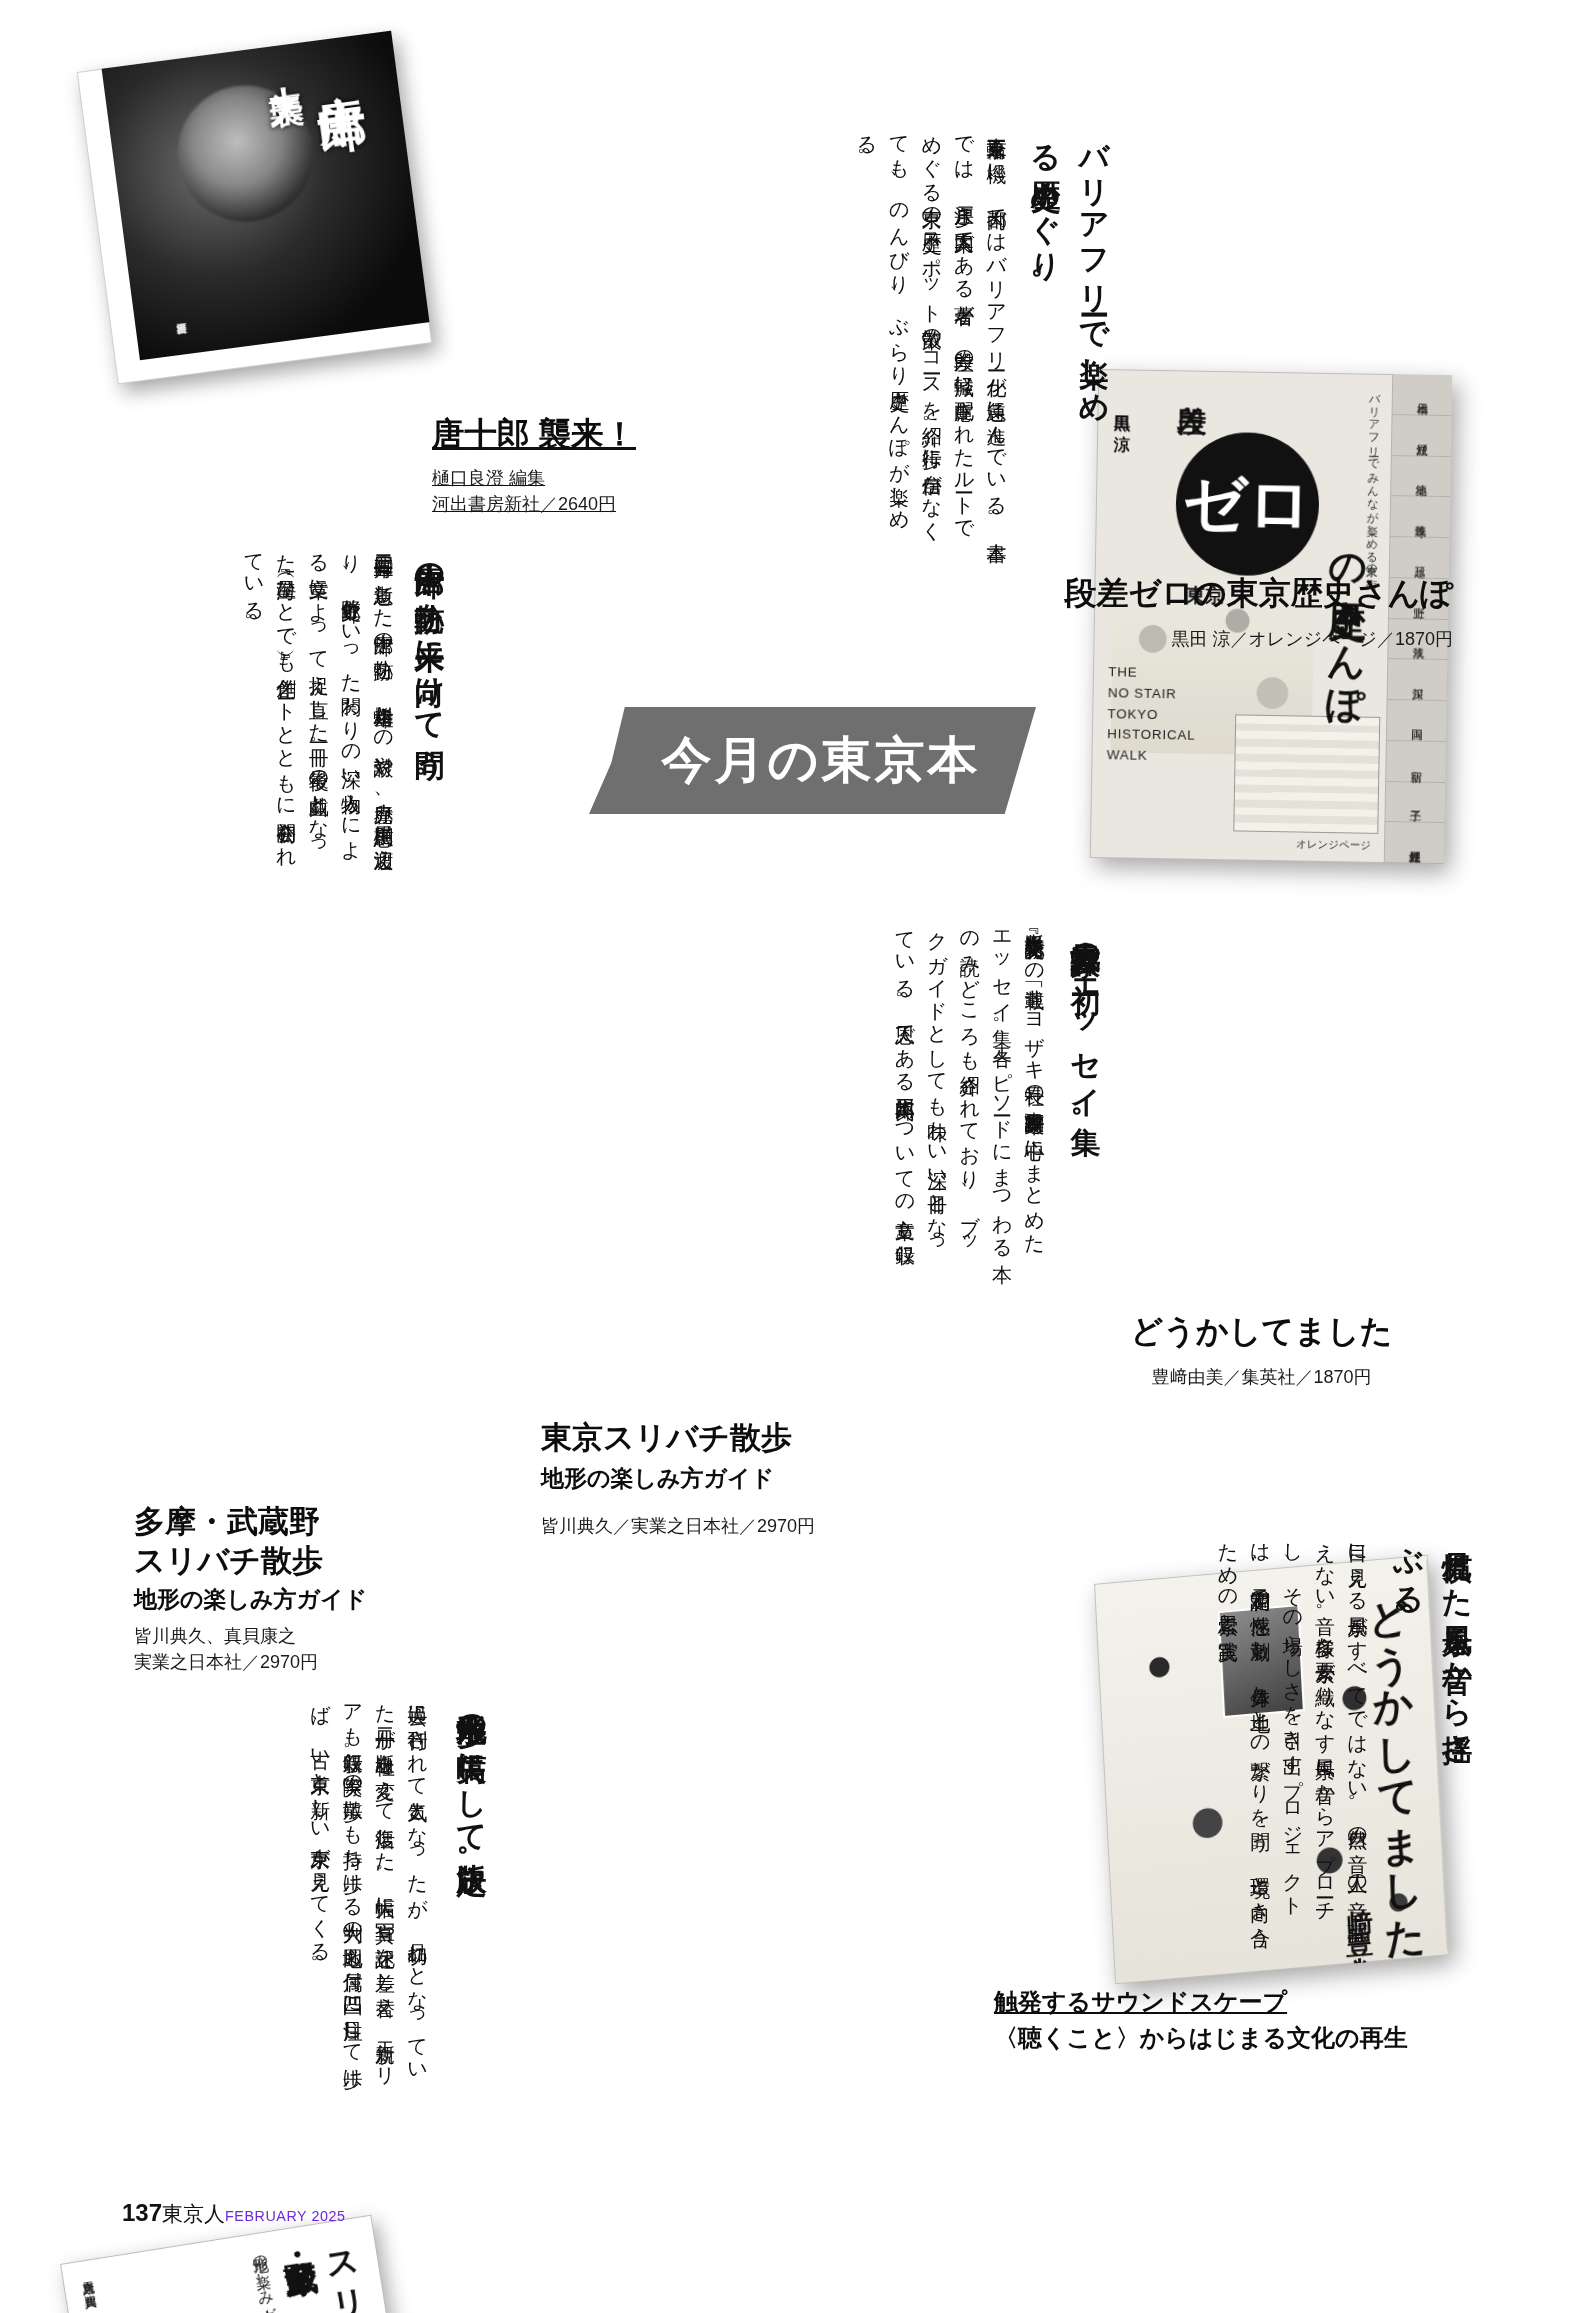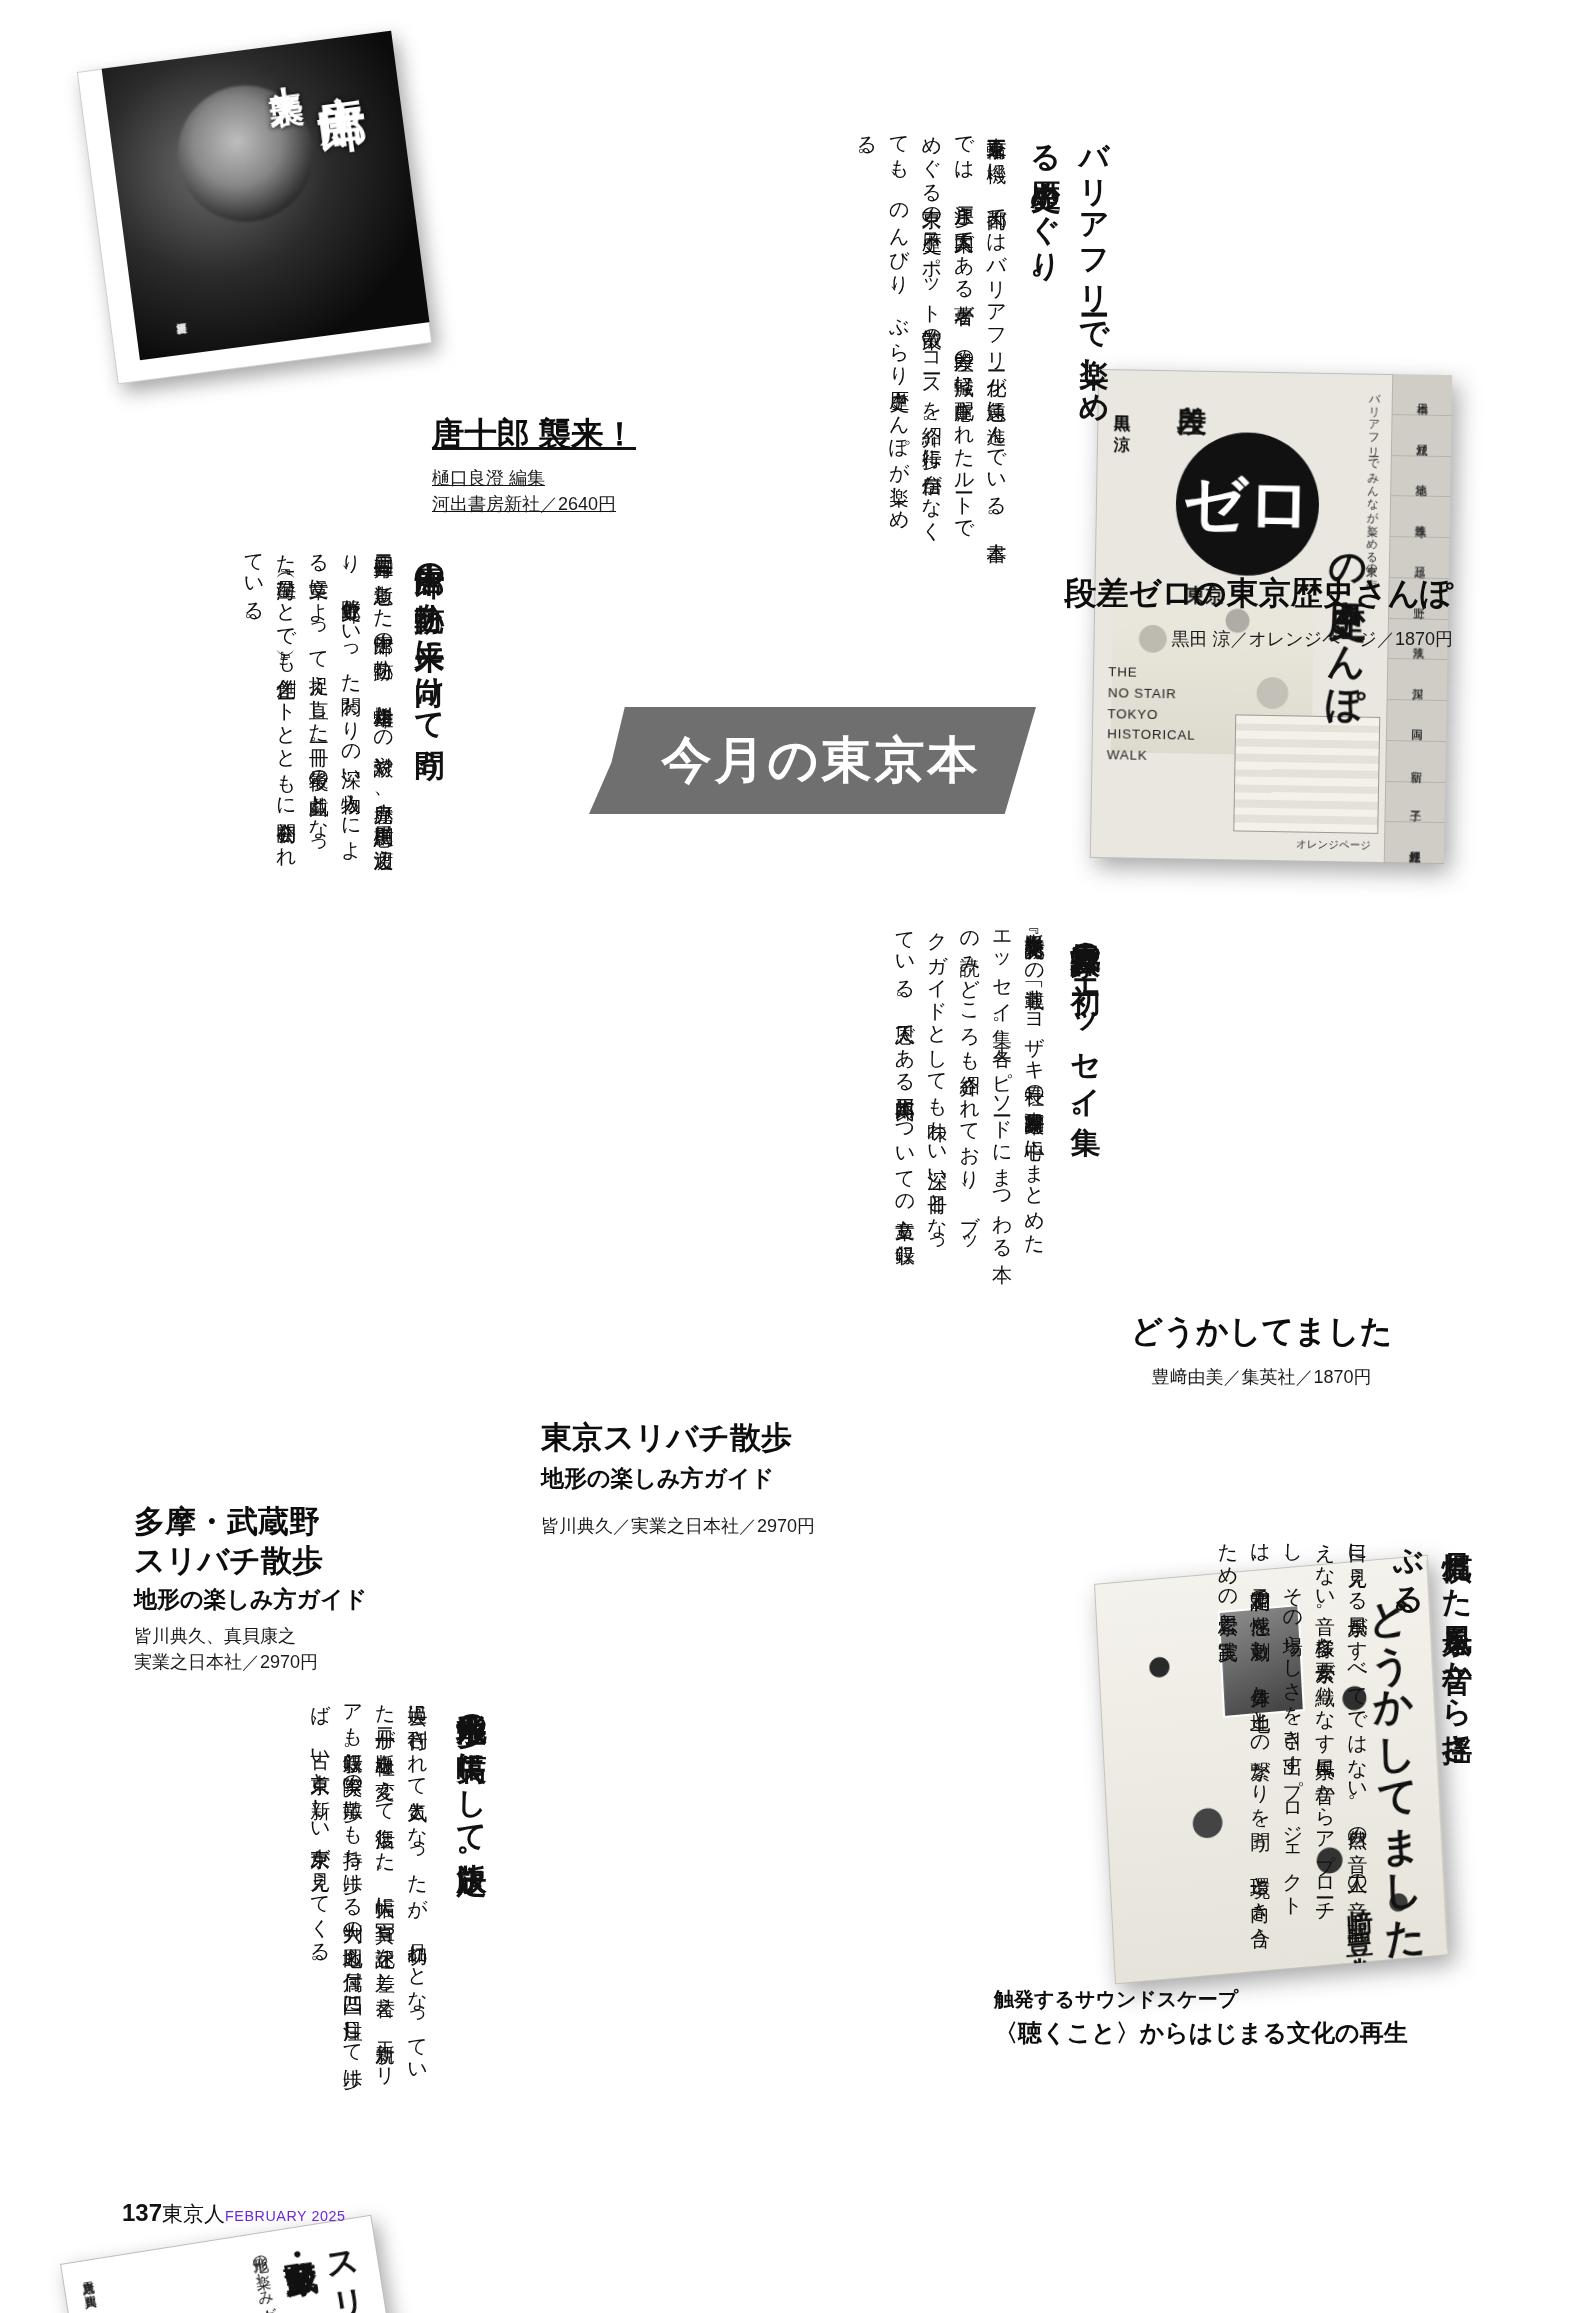--- a/index.html
+++ b/index.html
@@ -430,21 +430,21 @@
 スリバチ散歩</div>
     <div class="name2" style="font-size:23px; margin-top:3.8px;">地形の楽しみ方ガイド</div>
     <div class="credit" style="margin-top:7.6px; white-space:pre-line;">皆川典久、真貝康之
 実業之日本社／2970円</div>
   </div>
 
   <div class="abs vtext" style="left:447px; top:1690px; height:249px; font-size:30px; font-weight:bold;">地形散歩の嚆矢にして決定版。</div>
   <div class="abs vtext" style="left:119px; top:1690px; height:392px; width:315px; font-size:20px;">過去に刊行されて人気となったが、品切れとなっていた二冊が出版社を変えて復活した。大幅に写真や記述を差し替え、新規エリアも新収録。実際の散歩にも持ち歩ける大判の地図も付属。凹凸に注目して歩けば、古い東京と新しい東京が見えてくる。</div>
 
   <div class="caption abs" style="left:994px; top:1986px; text-align:left;">
-    <div class="name" style="font-size:20px;">触発するサウンドスケープ</div>
+    <div class="name" style="font-size:24px;text-decoration:underline;">触発するサウンドスケープ</div>
     <div class="name2" style="font-size:24px; margin-top:3.8px;">〈聴くこと〉からはじまる文化の再生</div>
   </div>
 
   <div class="abs vtext" style="left:1384px; top:1529px; height:249px; font-size:30px; font-weight:bold;">見慣れた風景を音から揺さぶる。</div>
   <div class="abs vtext" style="left:1078px; top:1529px; height:411px; width:296px; font-size:20px;">目に見える風景がすべてではない。自然の音、人工の音、聴こえない音。多様な要素が織りなす風景に音からアプローチし、その場らしさを引き出すプロジェクトは、予定調和の感性を刺激し、身体と土地との繋がりを問う。環境と向き合うための思索と実践。</div>
 
   <div class="abs" id="footer">
     <span class="pageno">137</span>
     <span class="mag">東京人</span>
     <span class="issue">FEBRUARY 2025</span>

